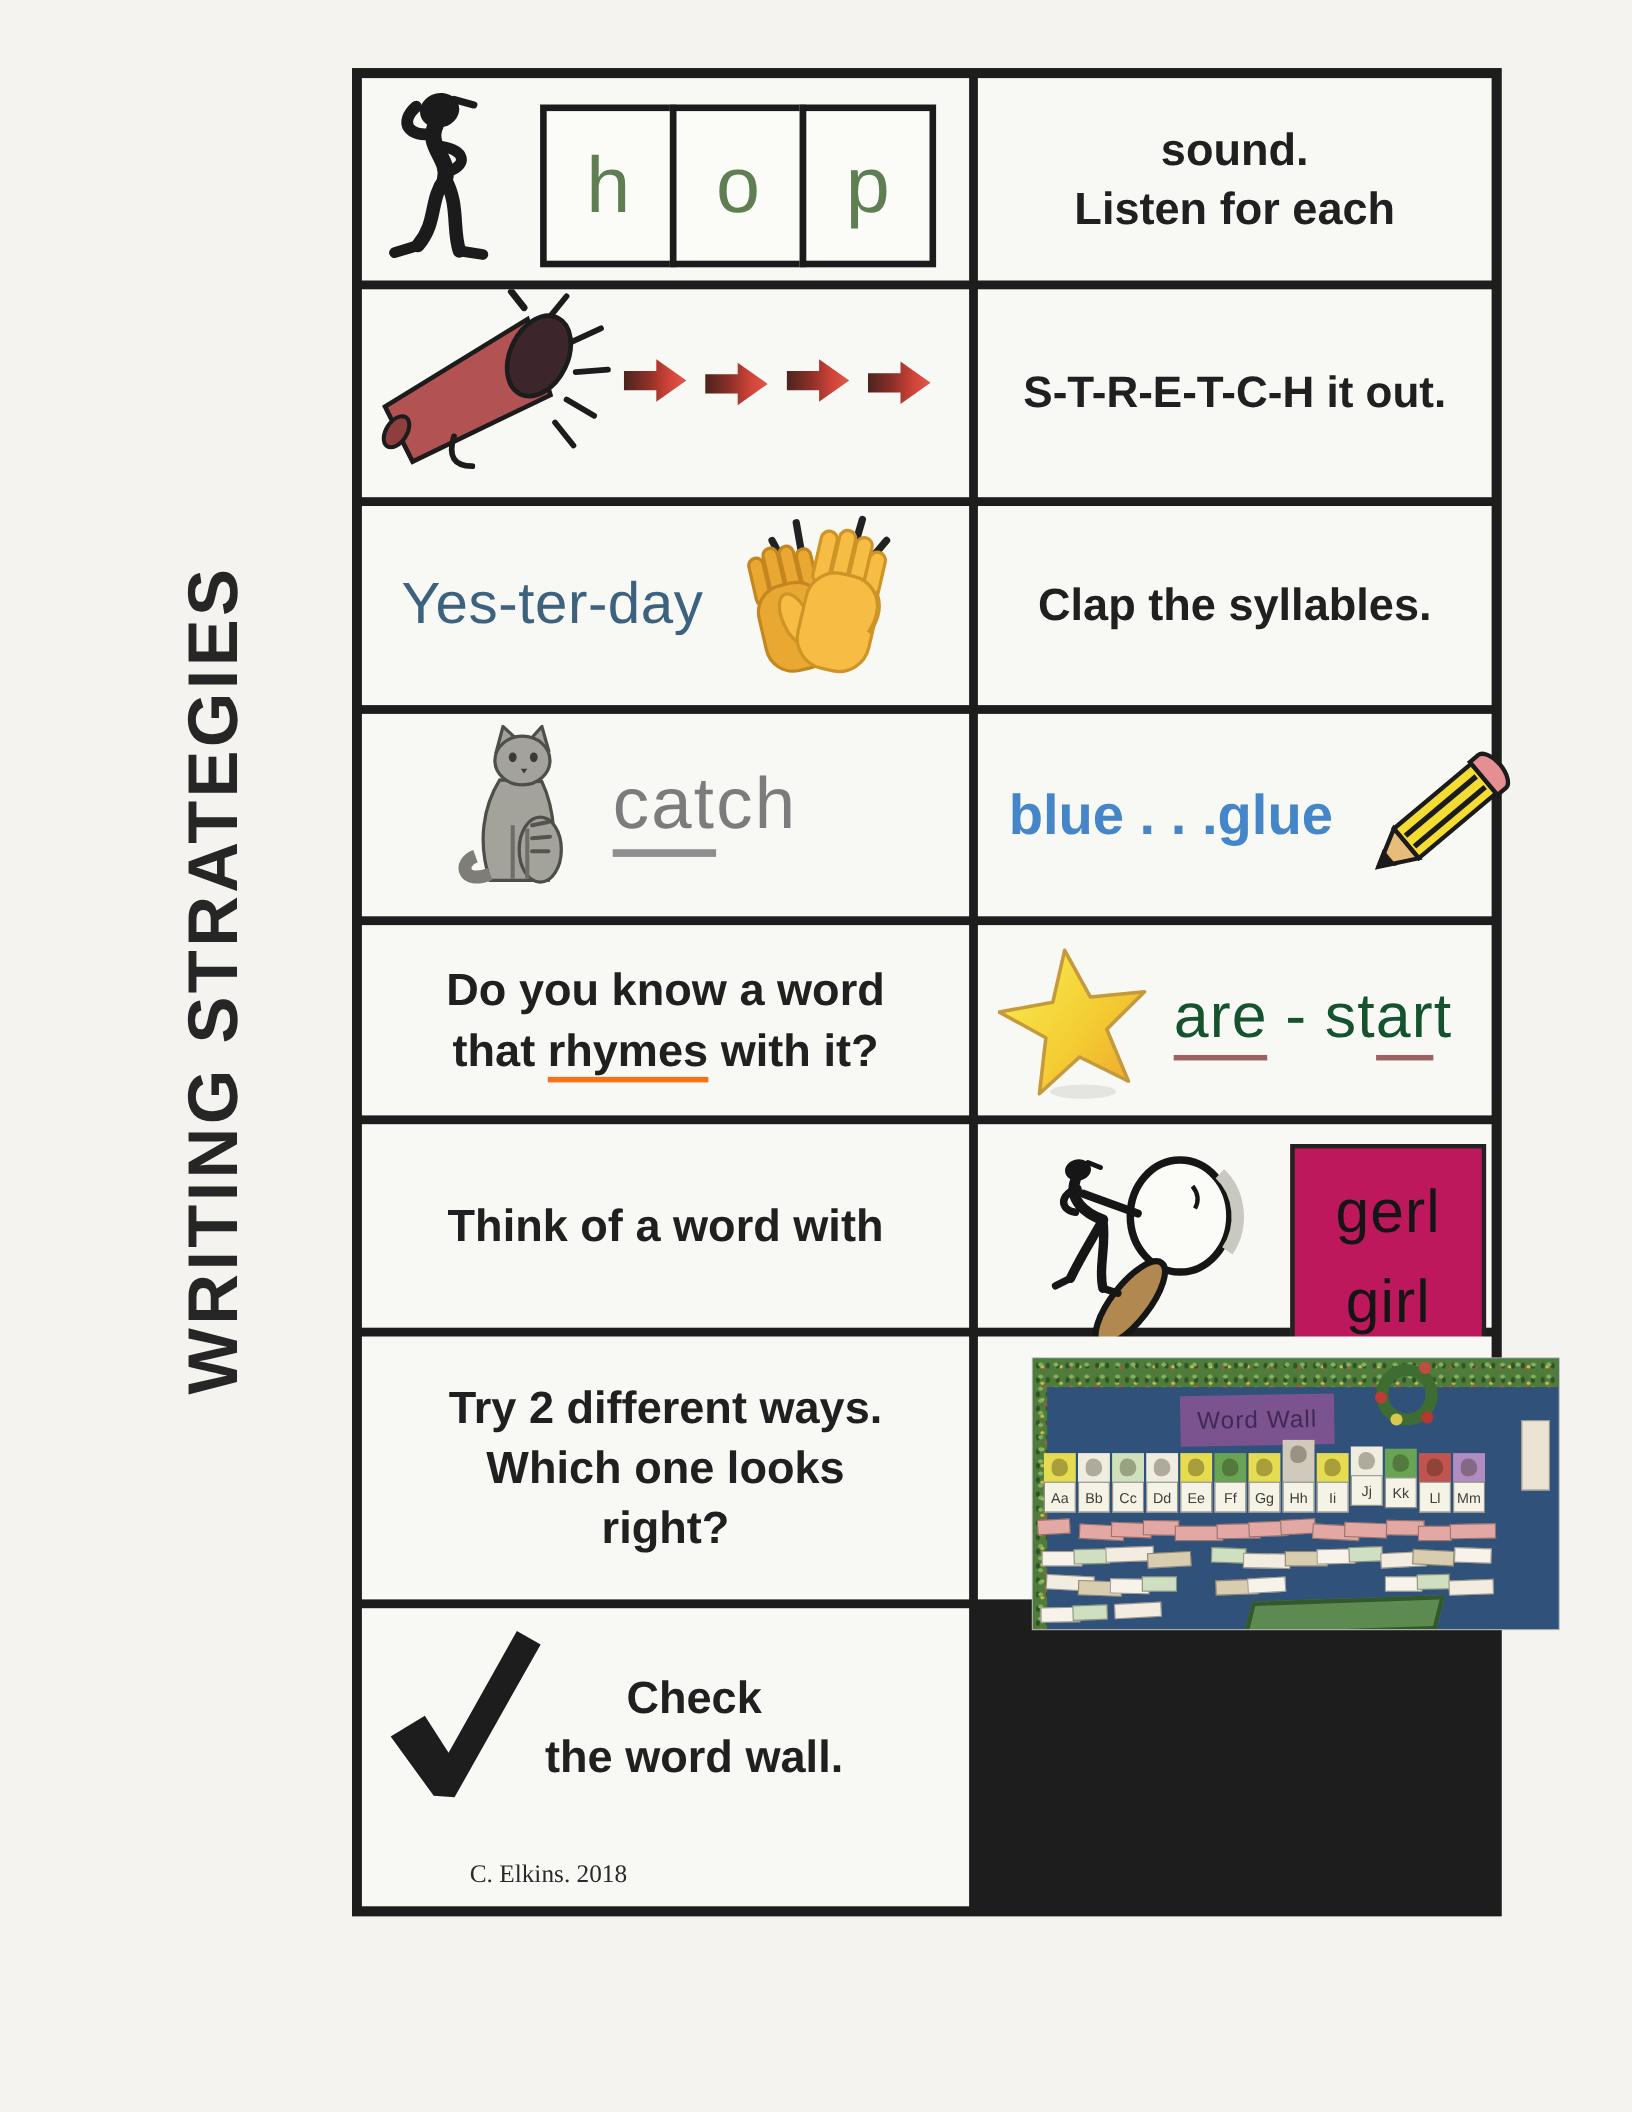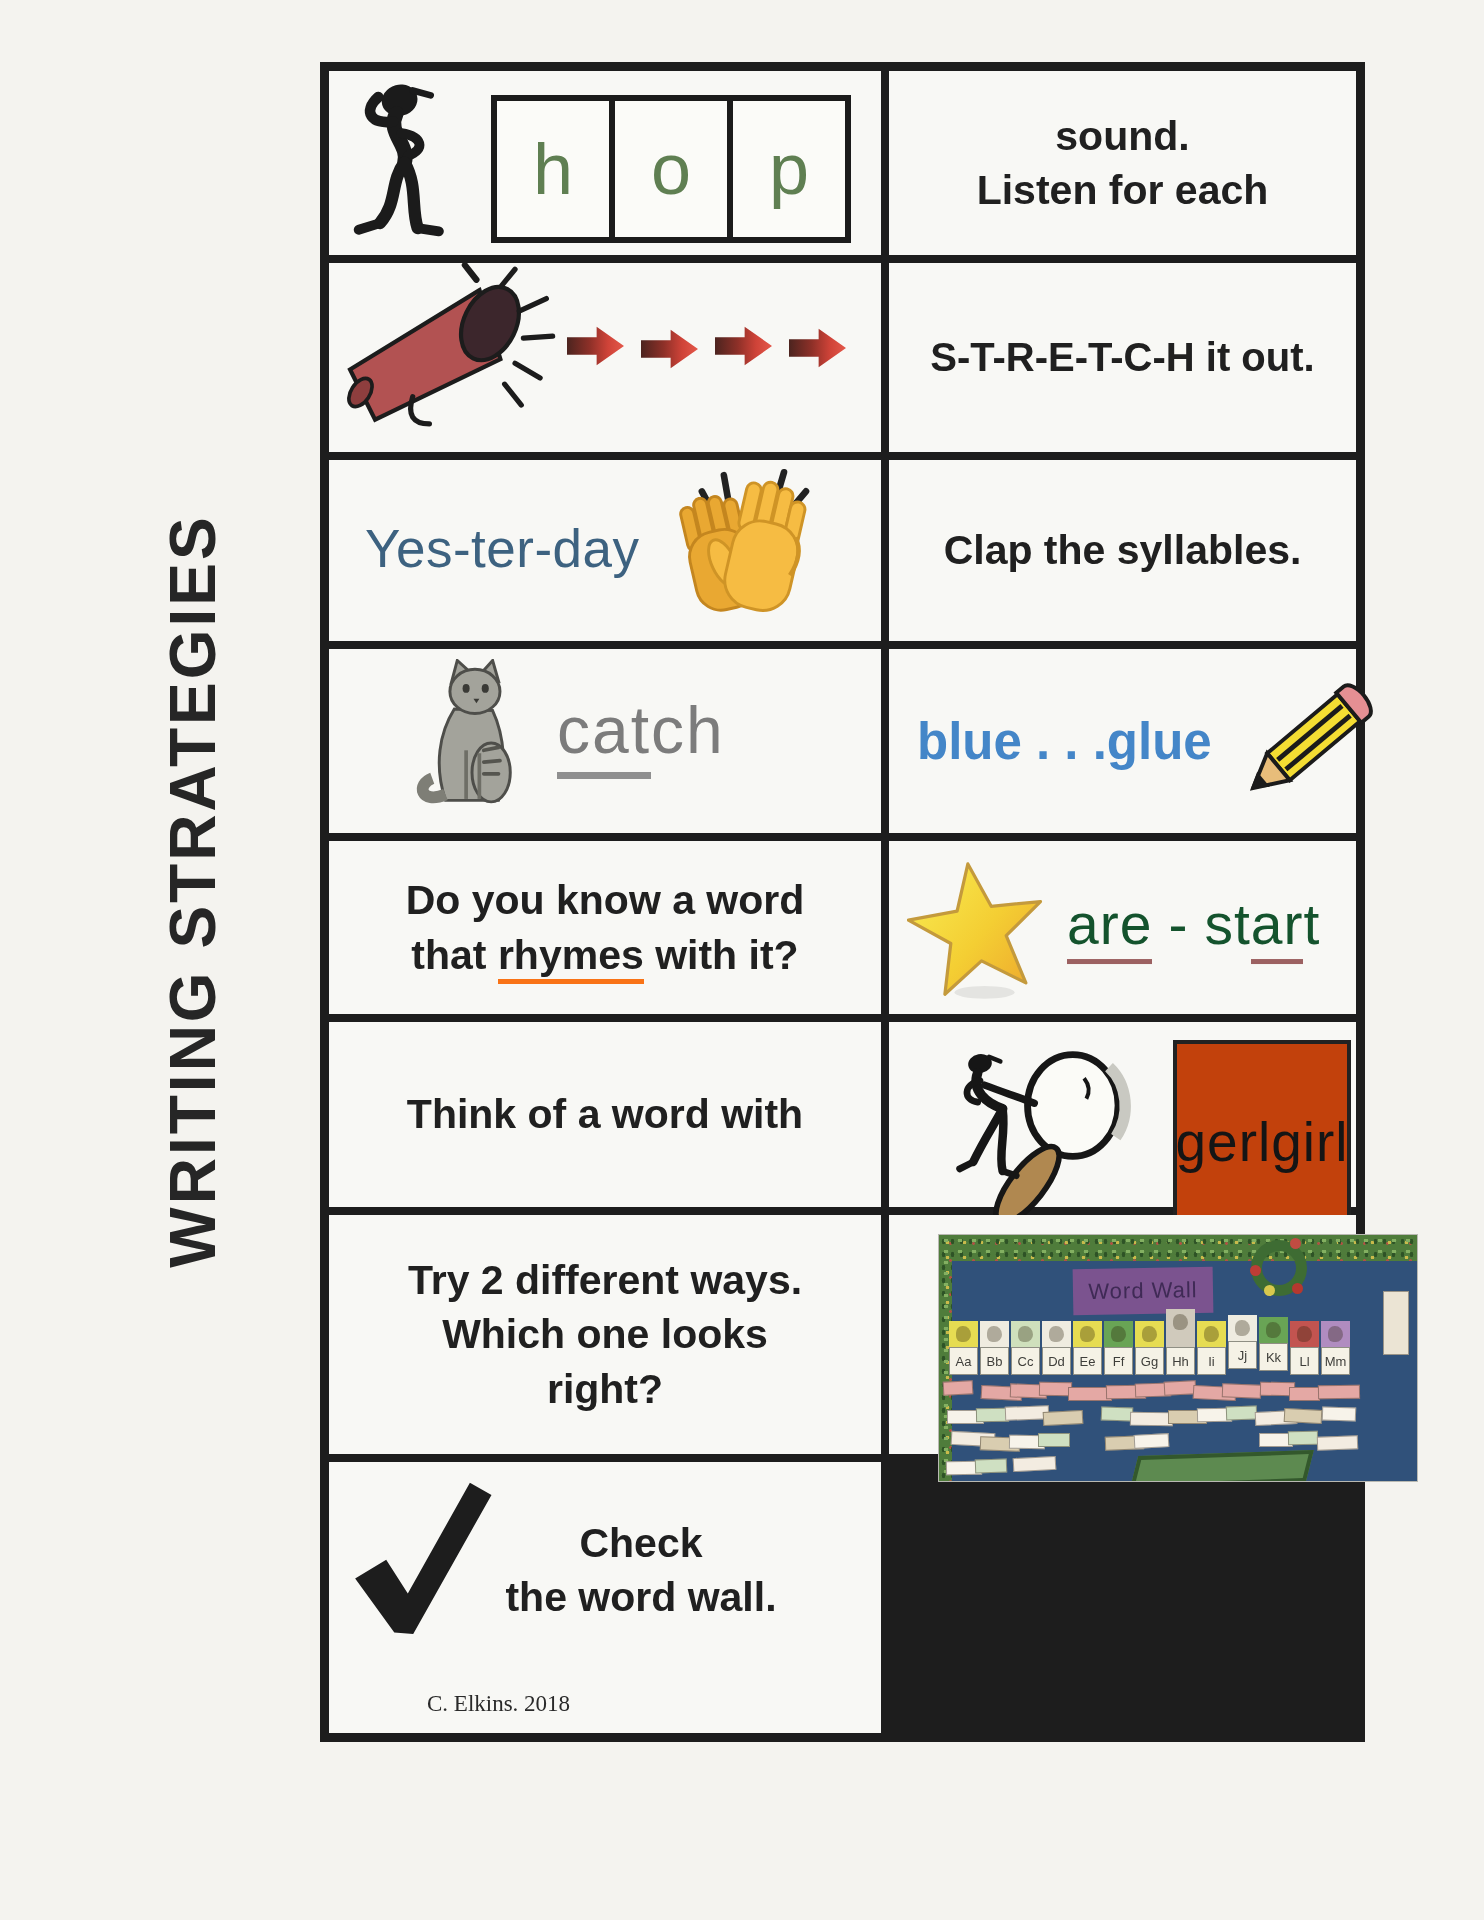--- a/index.html
+++ b/index.html
@@ -83,22 +83,22 @@
     position:absolute;left:178px;top:50%;transform:translateY(-56%);
     font-size:57px;font-weight:400;color:#14532d;letter-spacing:1px;
   }
   .word-arestart .u{border-bottom:5px solid #9c6161;padding-bottom:3px;}
   .word-arestart .sep{margin:0 16px;}
 
   
   .fig-mag{position:absolute;left:48px;top:12px;}
   .try-box{
     position:absolute;left:284px;top:18px;width:170px;height:196px;
-    border:4px solid #222;background:#c2410c;
-    display:flex;flex-direction:row;justify-content:center;align-items:center;
+    border:4px solid #222;background:#be185d;
+    display:flex;flex-direction:column;justify-content:center;align-items:center;
     font-size:55px;font-weight:400;color:#151515;line-height:1.5;letter-spacing:1px;text-align:center;
   }
 
   
   .wall{
     position:absolute;left:50px;top:20px;width:478px;height:246px;
     background:#30517a;overflow:hidden;box-shadow:0 0 0 1px #b9b9b2;
   }
   .wall-strip{
     position:absolute;background-color:#4f7c3b;
@@ -156,21 +156,21 @@
   .wall-tray{
     position:absolute;left:196px;bottom:-4px;width:174px;height:32px;
     background:#5d8a50;border:4px solid #33582c;box-sizing:border-box;
     transform:skewX(-16deg) rotate(-2deg);
   }
   .wall-note{position:absolute;right:8px;top:56px;width:24px;height:62px;background:#ebe4d4;border:1px solid #9a9488;}
 
   
   .check-cell{position:relative;}
   .fig-check{position:absolute;left:20px;top:14px;}
-  .check-text{position:absolute;left:162px;top:54px;width:300px;text-align:center;}
+  .check-text{position:absolute;left:152px;top:54px;width:300px;text-align:center;}
   .credit{
     position:absolute;left:98px;bottom:16px;
     font-family:"Liberation Serif","DejaVu Serif",serif;
     font-size:23px;color:#2a2a2a;font-weight:400;
   }
 </style>
 </head>
 <body>
 
 <div class="page">

